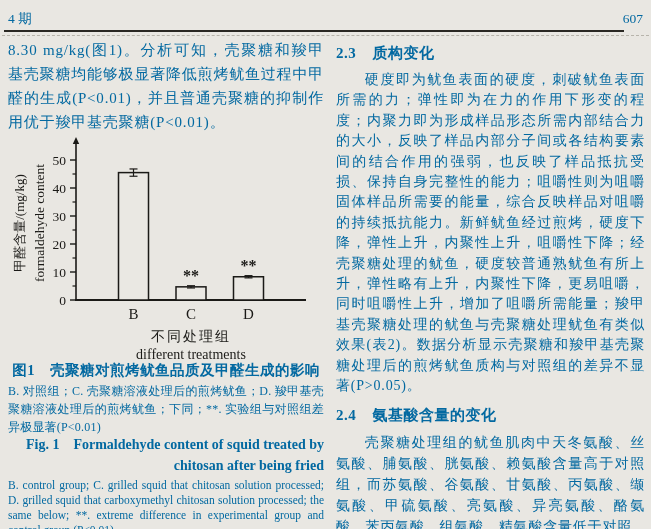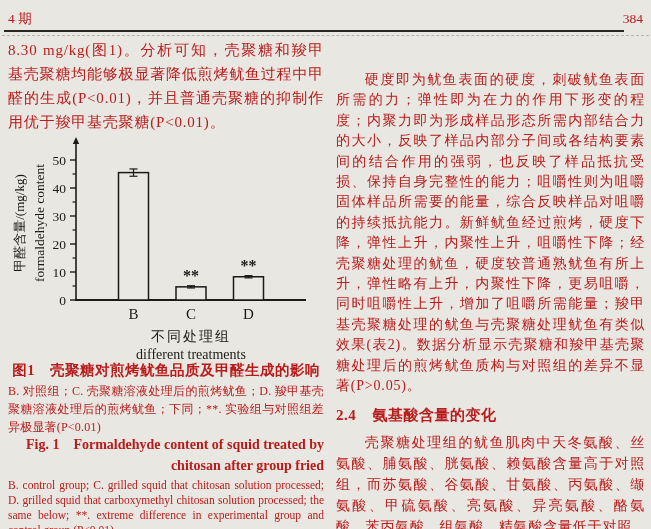--- a/index.html
+++ b/index.html
@@ -2,21 +2,21 @@
 <html><head>
 <meta charset="utf-8">
 <style>
   html,body{margin:0;padding:0;}
   .page{
     position:relative;
     width:651px;height:529px;
     background:#e9e7e2;
     overflow:hidden;
     font-family:"Liberation Serif","DejaVu Serif",serif;
-    color:#b91c1c;
+    color:#0369a1;
   }
   
   .header{
     position:absolute;left:8px;top:10px;width:635px;
     display:flex;justify-content:space-between;align-items:baseline;
     font-size:13.5px;
   }
   .header .title{letter-spacing:1px;}
   .rule-main{
     position:absolute;left:4px;top:30px;width:620px;height:2px;
@@ -76,21 +76,21 @@
     font-size:14px;line-height:21px;
   }
 </style>
 </head>
 <body>
 
 <div class="page">
 
   <div class="header">
     <span>4 期</span>
-    <span>384</span>
+    <span>607</span>
   </div>
   <div class="rule-main"></div>
   <div class="rule-ghost"></div>
 
   <div class="col-left">
     <div class="p-lead cjk-para">8.30 mg/kg(图1)。分析可知，壳聚糖和羧甲基壳聚糖均能够极显著降低煎烤鱿鱼过程中甲醛的生成(P&lt;0.01)，并且普通壳聚糖的抑制作用优于羧甲基壳聚糖(P&lt;0.01)。</div>
 
     <div class="chart-wrap">
       <svg id="fig1" width="316" height="236" viewBox="0 0 316 236">
           <line x1="68" y1="168" x2="68" y2="10" stroke="#1b1a17" stroke-width="1.6"></line>
@@ -134,26 +134,30 @@
           <text x="183" y="227" text-anchor="middle" font-size="14" font-family="&quot;Liberation Serif&quot;,&quot;DejaVu Serif&quot;,serif" fill="#1b1a17">different treatments</text>
           <text x="16" y="91" text-anchor="middle" font-size="13" font-family="&quot;Liberation Serif&quot;,&quot;DejaVu Serif&quot;,serif" fill="#1b1a17" transform="rotate(-90 16 91)">甲醛含量/(mg/kg)</text>
           <text x="36" y="91" text-anchor="middle" font-size="13.5" font-family="&quot;Liberation Serif&quot;,&quot;DejaVu Serif&quot;,serif" fill="#1b1a17" transform="rotate(-90 36 91)">formaldehyde content</text>
         </svg>
     </div>
 
     <div class="cap-cn">图1　壳聚糖对煎烤鱿鱼品质及甲醛生成的影响</div>
     <div class="note-cn">B. 对照组；C. 壳聚糖溶液处理后的煎烤鱿鱼；D. 羧甲基壳聚糖溶液处理后的煎烤鱿鱼；下同；**. 实验组与对照组差异极显著(P&lt;0.01)</div>
     <div class="cap-en">
       <div>Fig. 1　Formaldehyde content of squid treated by</div>
-      <div>chitosan after group fried</div>
+      <div>chitosan after being fried</div>
     </div>
     <div class="note-en">B. control group; C. grilled squid that chitosan solution processed; D. grilled squid that carboxymethyl chitosan solution processed; the same below; **. extreme difference in experimental group and control group (P&lt;0.01)</div>
   </div>
 
   <div class="col-right">
+    <div class="sec-head h23">
+      <span class="sec-no">2.3</span>
+      <span>质构变化</span>
+    </div>
     <div class="p23 cjk-para">
       <span class="indent"></span><span>硬度即为鱿鱼表面的硬度，刺破鱿鱼表面所需的力；弹性即为在力的作用下形变的程度；内聚力即为形成样品形态所需内部结合力的大小，反映了样品内部分子间或各结构要素间的结合作用的强弱，也反映了样品抵抗受损、保持自身完整性的能力；咀嚼性则为咀嚼固体样品所需要的能量，综合反映样品对咀嚼的持续抵抗能力。新鲜鱿鱼经过煎烤，硬度下降，弹性上升，内聚性上升，咀嚼性下降；经壳聚糖处理的鱿鱼，硬度较普通熟鱿鱼有所上升，弹性略有上升，内聚性下降，更易咀嚼，同时咀嚼性上升，增加了咀嚼所需能量；羧甲基壳聚糖处理的鱿鱼与壳聚糖处理鱿鱼有类似效果(表2)。数据分析显示壳聚糖和羧甲基壳聚糖处理后的煎烤鱿鱼质构与对照组的差异不显著(P&gt;0.05)。</span>
     </div>
 
     <div class="sec-head h24">
       <span class="sec-no">2.4</span>
       <span>氨基酸含量的变化</span>
     </div>
     <div class="p24 cjk-para">
       <span class="indent"></span><span>壳聚糖处理组的鱿鱼肌肉中天冬氨酸、丝氨酸、脯氨酸、胱氨酸、赖氨酸含量高于对照组，而苏氨酸、谷氨酸、甘氨酸、丙氨酸、缬氨酸、甲硫氨酸、亮氨酸、异亮氨酸、酪氨酸、苯丙氨酸、组氨酸、精氨酸含量低于对照</span>

